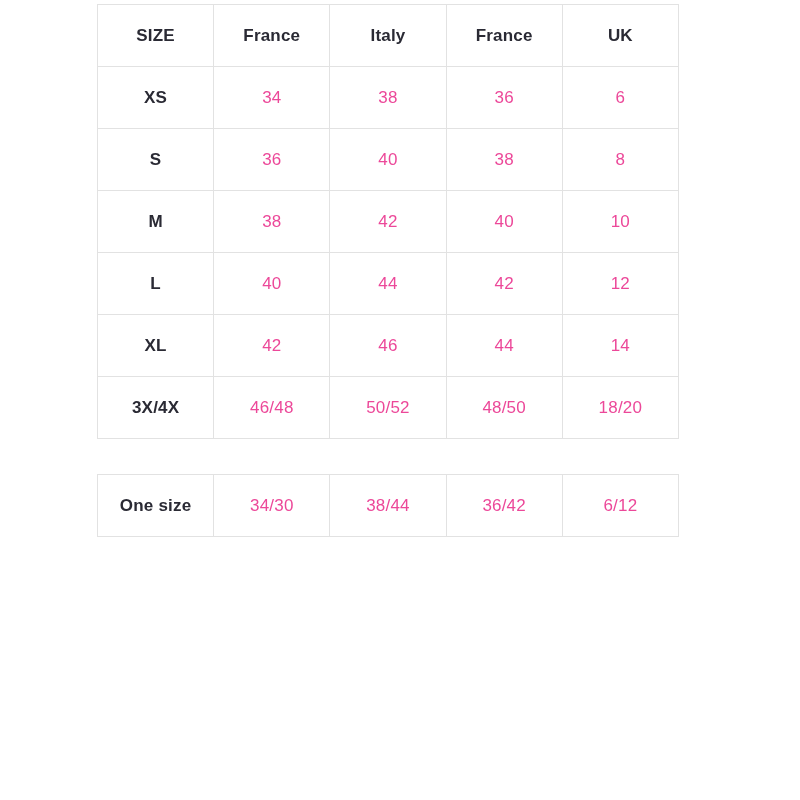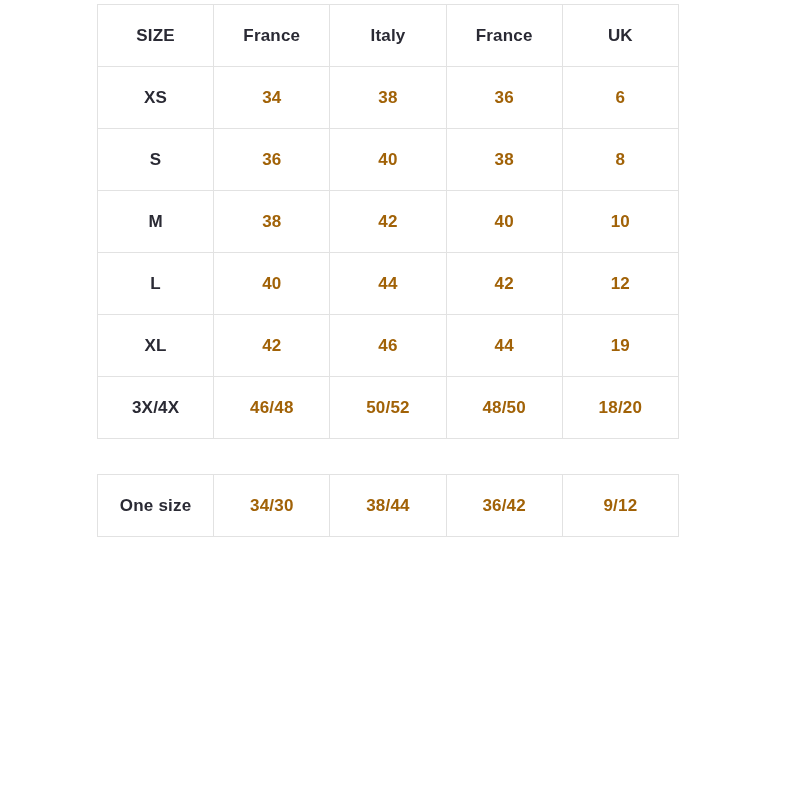--- a/index.html
+++ b/index.html
@@ -29,22 +29,22 @@
     font-size: 17px;
     letter-spacing: 0.2px;
     background: #ffffff;
     padding: 0;
   }
   th {
     font-weight: 700;
     color: #2a2a34;
   }
   td {
-    font-weight: 700;
-    color: #a16207;
+    font-weight: 400;
+    color: #ec4899;
   }
   .gap { height: 35px; }
 </style>
 </head>
 <body>
 
 <div class="page">
 
   <table>
     <thead>
@@ -83,39 +83,39 @@
         <td>40</td>
         <td>44</td>
         <td>42</td>
         <td>12</td>
       </tr>
       <tr>
         <th>XL</th>
         <td>42</td>
         <td>46</td>
         <td>44</td>
-        <td>19</td>
+        <td>14</td>
       </tr>
       <tr>
         <th>3X/4X</th>
         <td>46/48</td>
         <td>50/52</td>
         <td>48/50</td>
         <td>18/20</td>
       </tr>
     </tbody>
   </table>
 
   <div class="gap"></div>
 
   <table>
     <tbody>
       <tr>
         <th>One size</th>
         <td>34/30</td>
         <td>38/44</td>
         <td>36/42</td>
-        <td>9/12</td>
+        <td>6/12</td>
       </tr>
     </tbody>
   </table>
 
 </div>
 
 </body></html>

